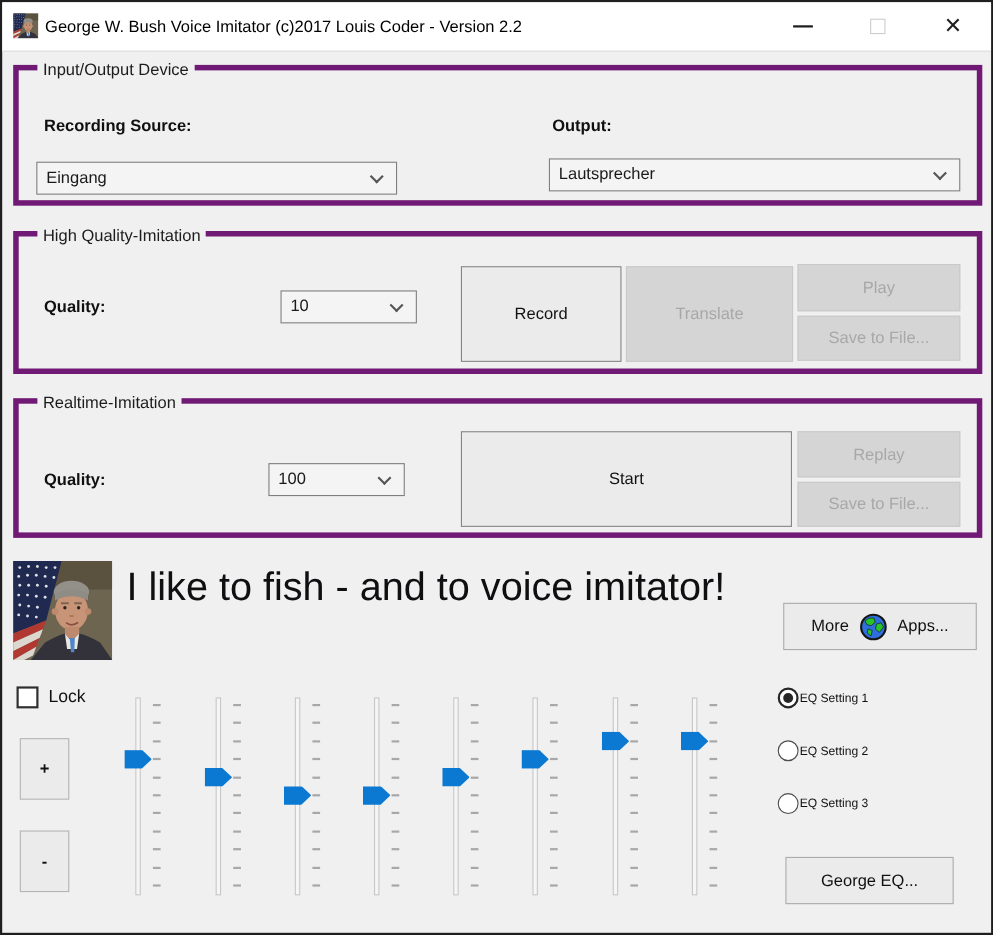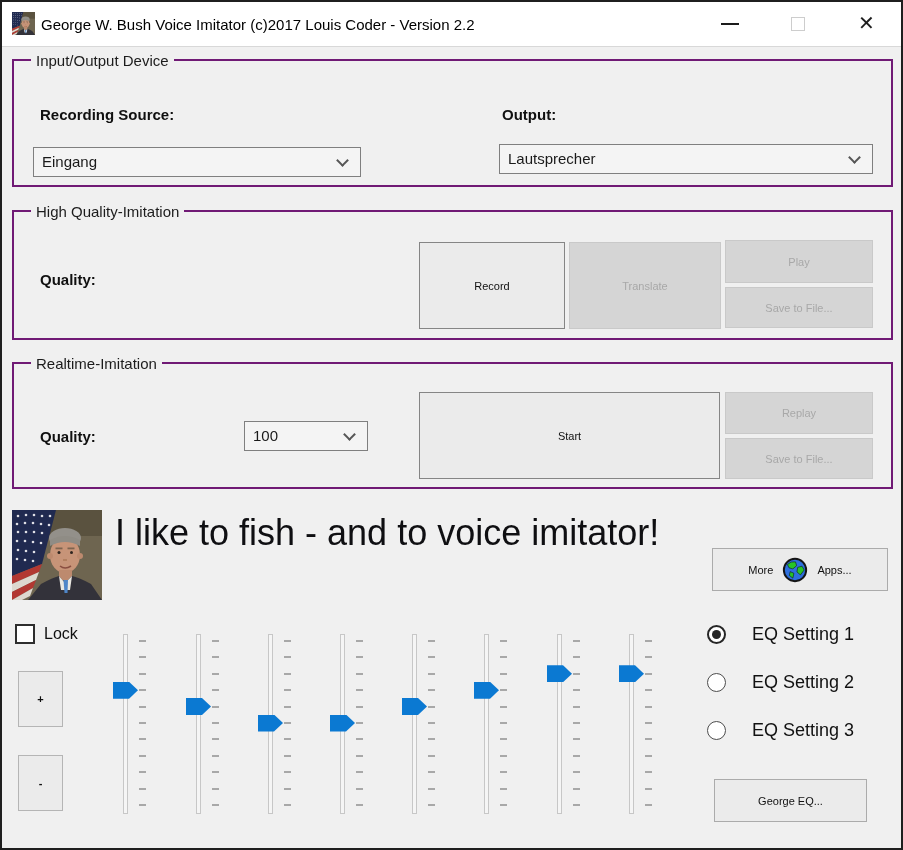--- a/index.html
+++ b/index.html
@@ -9,32 +9,32 @@
     border:2px solid #1f1f1f;overflow:hidden;
   }
   
   #titlebar{position:absolute;left:0;top:0;width:100%;height:45px;background:#ffffff;border-bottom:1px solid #d8d8d8;}
   #appicon{position:absolute;left:10px;top:10px;width:23px;height:23px;}
   #wtitle{position:absolute;left:39px;top:0;height:45px;line-height:45px;font-size:15px;color:#000;white-space:nowrap;}
   .mini-bar{position:absolute;left:719px;top:21px;width:18px;height:2px;background:#1c1c1c;}
   .max-box{position:absolute;left:789px;top:15px;width:14px;height:14px;border:1px solid #cdcdcd;background:#fff;}
   .close-x{position:absolute;left:856px;top:9px;font-size:20px;font-weight:300;color:#1d1d1d;}
   
-  .group{position:absolute;left:10px;width:881px;border:2px solid #701a75;background:#f0f0f0;}
+  .group{position:absolute;left:10px;width:881px;border:5px solid #701a75;background:#f0f0f0;}
   .glabel{position:absolute;top:-9px;left:17px;background:#f0f0f0;padding:0 5px;font-size:15px;color:#1c1c1c;white-space:nowrap;}
   #group-io{top:57px;height:128px;}
   #group-hq{top:208px;height:130px;}
   #group-rt{top:360px;height:127px;}
   .boldlbl{position:absolute;font-size:15px;font-weight:700;color:#101010;white-space:nowrap;}
   
   .combo{position:absolute;height:30px;background:#f4f4f4;border:1px solid #7f7f7f;font-size:15px;color:#1a1a1a;line-height:28px;padding-left:8px;cursor:default;}
   .combo .chev{position:absolute;right:13px;top:8px;width:9px;height:9px;border-right:2px solid #565656;border-bottom:2px solid #565656;transform:rotate(45deg);}
   
   .btn{position:absolute;display:flex;align-items:center;justify-content:center;
-       background:#ebebeb;border:1px solid #858585;font-size:11px;color:#111;cursor:default;}
+       background:#ebebeb;border:1px solid #858585;font-size:15px;color:#111;cursor:default;}
   .btn.light{border-color:#ababab;}
   .btn.disabled{background:#d5d5d5;border:1px solid #c9c9c9;color:#a8a8a8;}
   
   #photo{position:absolute;left:10px;top:508px;width:90px;height:90px;}
   #quote{position:absolute;left:113px;top:510px;font-size:36px;color:#0f0f12;white-space:nowrap;}
   #more-apps{left:710px;top:546px;width:176px;height:43px;gap:9px;}
   #about-eq{left:712px;top:777px;width:153px;height:43px;}
   #plus-btn{left:16px;top:669px;width:45px;height:56px;border-color:#b5b5b5;font-weight:700;}
   #minus-btn{left:16px;top:753px;width:45px;height:56px;border-color:#b5b5b5;font-weight:700;}
   #lock-row{position:absolute;left:13px;top:622px;display:flex;align-items:center;}
@@ -45,21 +45,21 @@
   .strack{position:absolute;left:11px;top:6px;width:5px;height:180px;background:#f5f5f5;border:1px solid #c7c7c7;}
   .stick{position:absolute;left:27px;width:7px;height:2px;background:#a8a8a8;}
   .sthumb{position:absolute;left:1px;width:25px;height:17px;background:#0b79d2;
           clip-path:polygon(0 0,64% 0,100% 50%,64% 100%,0 100%);}
   
   #radios{position:absolute;left:705px;top:623px;}
   .radio-row{display:flex;align-items:center;height:19px;margin-bottom:29px;}
   .rcirc{width:19px;height:19px;border-radius:50%;background:#fff;border:1px solid #4d4d4d;position:relative;}
   .rcirc.sel{border:2px solid #262626;}
   .rcirc.sel::after{content:"";position:absolute;left:50%;top:50%;width:9px;height:9px;margin:-4.5px 0 0 -4.5px;border-radius:50%;background:#262626;}
-  .rlabel{margin-left:26px;font-size:18px;color:#111;white-space:nowrap;}
+  .rlabel{margin-left:1px;font-size:11px;color:#111;white-space:nowrap;}
 </style>
 </head>
 <body>
 
 <div id="window">
 
   <svg width="0" height="0" style="position:absolute">
     <defs>
       <symbol id="bushportrait" viewBox="0 0 90 90">
         <rect width="90" height="90" fill="#6e6550"></rect>
@@ -145,20 +145,24 @@
   </div>
   <div class="combo" style="left:497px;top:142px;width:374px;">
     <span>Lautsprecher</span>
     <span class="chev"></span>
   </div>
 
   <div class="group" id="group-hq">
     <span class="glabel">High Quality-Imitation</span>
   </div>
   <div class="boldlbl" style="left:38px;top:269px;">Quality:</div>
+  <div class="combo" style="left:253px;top:262px;width:124px;">
+    <span>10</span>
+    <span class="chev"></span>
+  </div>
   <div class="btn" style="left:417px;top:240px;width:146px;height:87px;">Record</div>
   <div class="btn disabled" style="left:567px;top:240px;width:152px;height:87px;">Translate</div>
   <div class="btn disabled" style="left:723px;top:238px;width:148px;height:43px;">Play</div>
   <div class="btn disabled" style="left:723px;top:285px;width:148px;height:41px;">Save to File...</div>
 
   <div class="group" id="group-rt">
     <span class="glabel">Realtime-Imitation</span>
   </div>
   <div class="boldlbl" style="left:38px;top:426px;">Quality:</div>
   <div class="combo" style="left:242px;top:419px;width:124px;">

